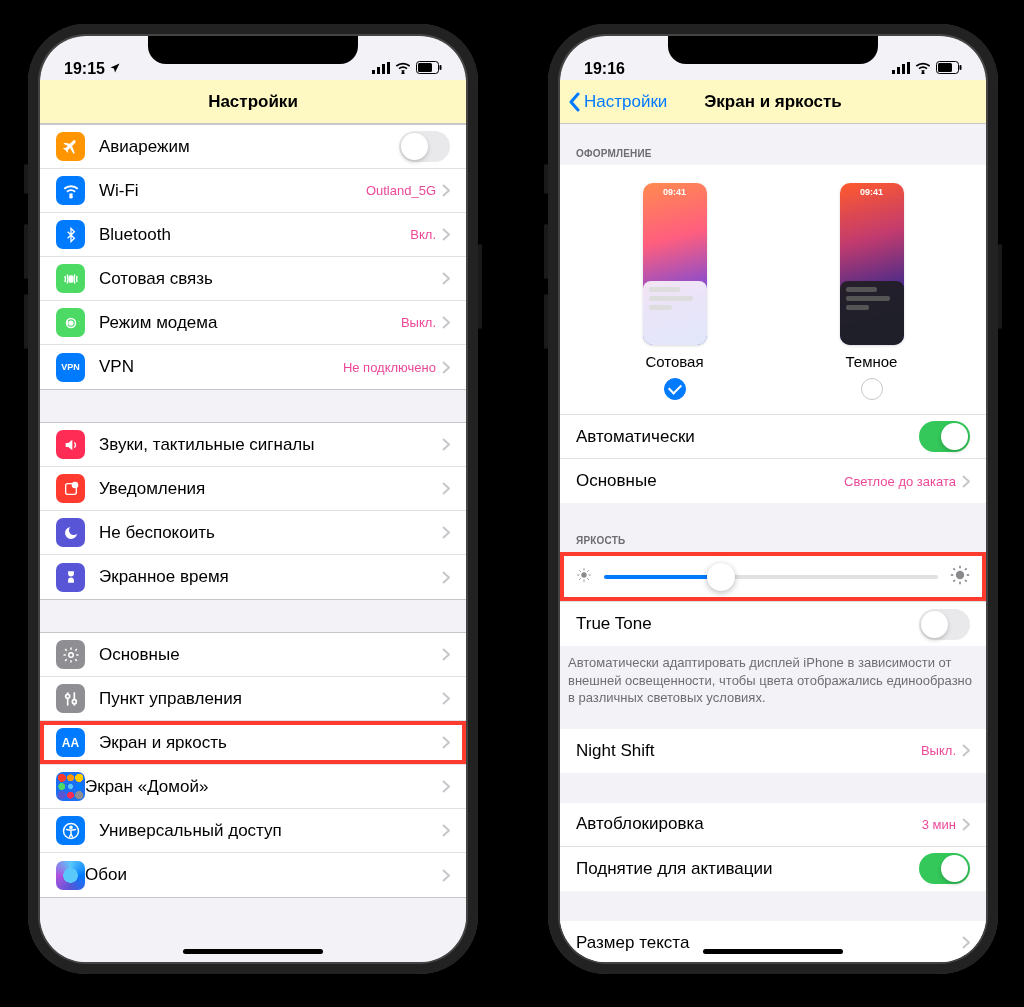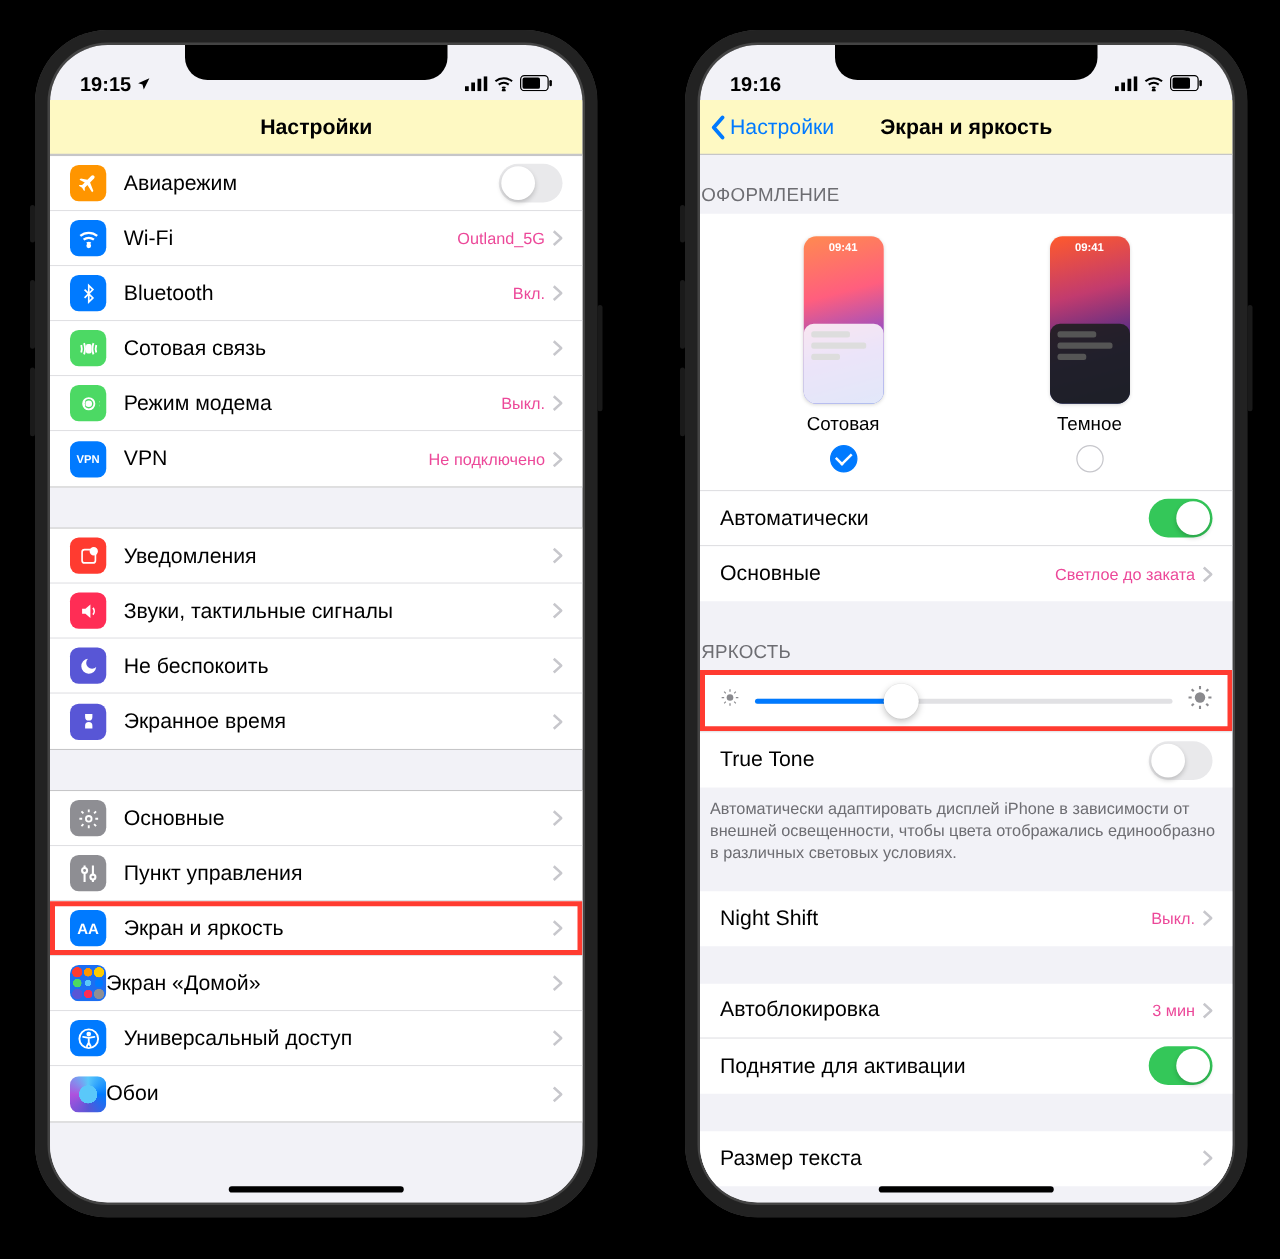--- a/index.html
+++ b/index.html
@@ -46,21 +46,21 @@
 
 .status-bar { height: 44px; display: flex; align-items: flex-end; justify-content: space-between; padding: 0 24px 2px; font-size: 16px; font-weight: 600; }
 .status-right { display: flex; gap: 5px; align-items: center; }
 
 .nav-bar { height: 44px; display: flex; align-items: center; justify-content: center; position: relative; background: #fef9c3; border-bottom: 0.5px solid #c6c6c8; }
 .nav-title { font-size: 17px; font-weight: 600; }
 .nav-back { position: absolute; left: 8px; display: flex; align-items: center; color: #007aff; font-size: 17px; }
 .nav-back svg { width: 12px; height: 20px; margin-right: 4px; }
 
 .content { height: calc(100% - 88px); overflow: hidden; background: #f2f2f7; }
-.group-header { font-size: 15px; color: #6d6d72; text-transform: uppercase; padding: 6px 1px; letter-spacing: 0.2px; }
+.group-header { font-size: 10px; color: #6d6d72; text-transform: uppercase; padding: 6px 16px; letter-spacing: 0.2px; font-weight: bold; }
 
 .row {
   background: #fff;
   min-height: 44px;
   display: flex;
   align-items: center;
   padding: 0 16px;
   border-bottom: 0.5px solid #e0e0e3;
   position: relative;
 }
@@ -84,21 +84,21 @@
 }
 .toggle.on { background: #34c759; }
 .toggle .knob { position: absolute; top: 2px; left: 2px; width: 27px; height: 27px; background: #fff; border-radius: 50%; box-shadow: 0 2px 4px rgba(0,0,0,.2); transition: left .2s; }
 .toggle.on .knob { left: 22px; }
 
 .highlight { box-shadow: inset 0 0 0 4px #ff3b30; }
 
 
 .appearance-row { background: #fff; padding: 18px 16px 14px; display: flex; justify-content: space-around; border-bottom: 0.5px solid #e0e0e3; }
 .appearance-opt { display: flex; flex-direction: column; align-items: center; gap: 8px; }
-.preview { width: 64px; height: 134px; border-radius: 10px; overflow: hidden; position: relative; box-shadow: 0 1px 3px rgba(0,0,0,.15); }
+.preview { width: 64px; height: 162px; border-radius: 10px; overflow: hidden; position: relative; box-shadow: 0 1px 3px rgba(0,0,0,.15); }
 .preview.light { background: linear-gradient(165deg, #ff8a50 0%, #ff5e7e 35%, #7b4bd6 70%, #3a5fd9 100%); }
 .preview.dark  { background: linear-gradient(165deg, #ff5a2c 0%, #c23b6e 35%, #3d2a8c 70%, #1a2d6b 100%); }
 .preview-time { position: absolute; top: 4px; left: 0; right: 0; text-align: center; color: #fff; font-size: 9px; font-weight: 600; }
 .preview-panel { position: absolute; bottom: 0; left: 0; right: 0; height: 64px; border-top-left-radius: 8px; border-top-right-radius: 8px; padding: 6px 6px; display: flex; flex-direction: column; gap: 4px; }
 .preview.light .preview-panel { background: rgba(255,255,255,.85); }
 .preview.dark  .preview-panel { background: rgba(30,30,32,.9); }
 .preview-line { height: 5px; border-radius: 2px; }
 .preview.light .preview-line { background: #ddd; }
 .preview.dark  .preview-line { background: #555; }
 .preview-line.s1 { width: 60%; }
@@ -274,41 +274,41 @@
             <div class="row-value">Не подключено</div>
             <span class="chevron">
               <svg viewBox="0 0 8 13" fill="none" stroke="#c7c7cc" stroke-width="2">
                 <polyline points="1,1 7,6.5 1,12"></polyline>
               </svg>
             </span>
           </div>
         </div>
         <div style="margin-top: 32px; border-top: 0.5px solid rgb(198, 198, 200); border-bottom: 0.5px solid rgb(198, 198, 200); background: rgb(255, 255, 255);">
           <div class="row">
+            <div class="icon-box" style="background:#ff2d55">
+              <svg width="16" height="16" viewBox="0 0 24 24" fill="#fff">
+                <path d="M4 9v6h4l6 5V4L8 9z"></path>
+                <path d="M17 8a6 6 0 010 8" fill="none" stroke="#fff" stroke-width="2"></path>
+              </svg>
+            </div>
+            <div class="row-label">Звуки, тактильные сигналы</div>
+            <span class="chevron">
+              <svg viewBox="0 0 8 13" fill="none" stroke="#c7c7cc" stroke-width="2">
+                <polyline points="1,1 7,6.5 1,12"></polyline>
+              </svg>
+            </span>
+          </div>
+          <div class="row">
             <div class="icon-box" style="background:#ff3b30">
               <svg width="16" height="16" viewBox="0 0 24 24" fill="none" stroke="#fff" stroke-width="2">
                 <rect x="4" y="4" width="16" height="16" rx="3"></rect>
                 <circle cx="18" cy="6" r="4" fill="#fff"></circle>
               </svg>
             </div>
             <div class="row-label">Уведомления</div>
-            <span class="chevron">
-              <svg viewBox="0 0 8 13" fill="none" stroke="#c7c7cc" stroke-width="2">
-                <polyline points="1,1 7,6.5 1,12"></polyline>
-              </svg>
-            </span>
-          </div>
-          <div class="row">
-            <div class="icon-box" style="background:#ff2d55">
-              <svg width="16" height="16" viewBox="0 0 24 24" fill="#fff">
-                <path d="M4 9v6h4l6 5V4L8 9z"></path>
-                <path d="M17 8a6 6 0 010 8" fill="none" stroke="#fff" stroke-width="2"></path>
-              </svg>
-            </div>
-            <div class="row-label">Звуки, тактильные сигналы</div>
             <span class="chevron">
               <svg viewBox="0 0 8 13" fill="none" stroke="#c7c7cc" stroke-width="2">
                 <polyline points="1,1 7,6.5 1,12"></polyline>
               </svg>
             </span>
           </div>
           <div class="row">
             <div class="icon-box" style="background:#5856d6">
               <svg width="16" height="16" viewBox="0 0 24 24" fill="#fff">
                 <path d="M21 13A9 9 0 1111 3a7 7 0 0010 10z"></path>

